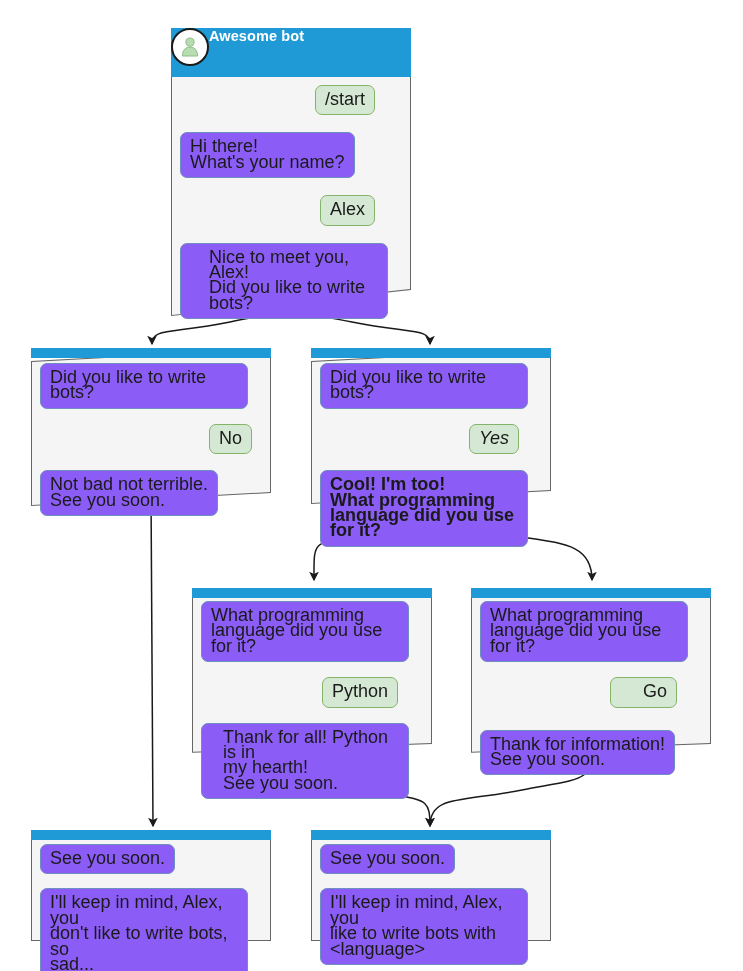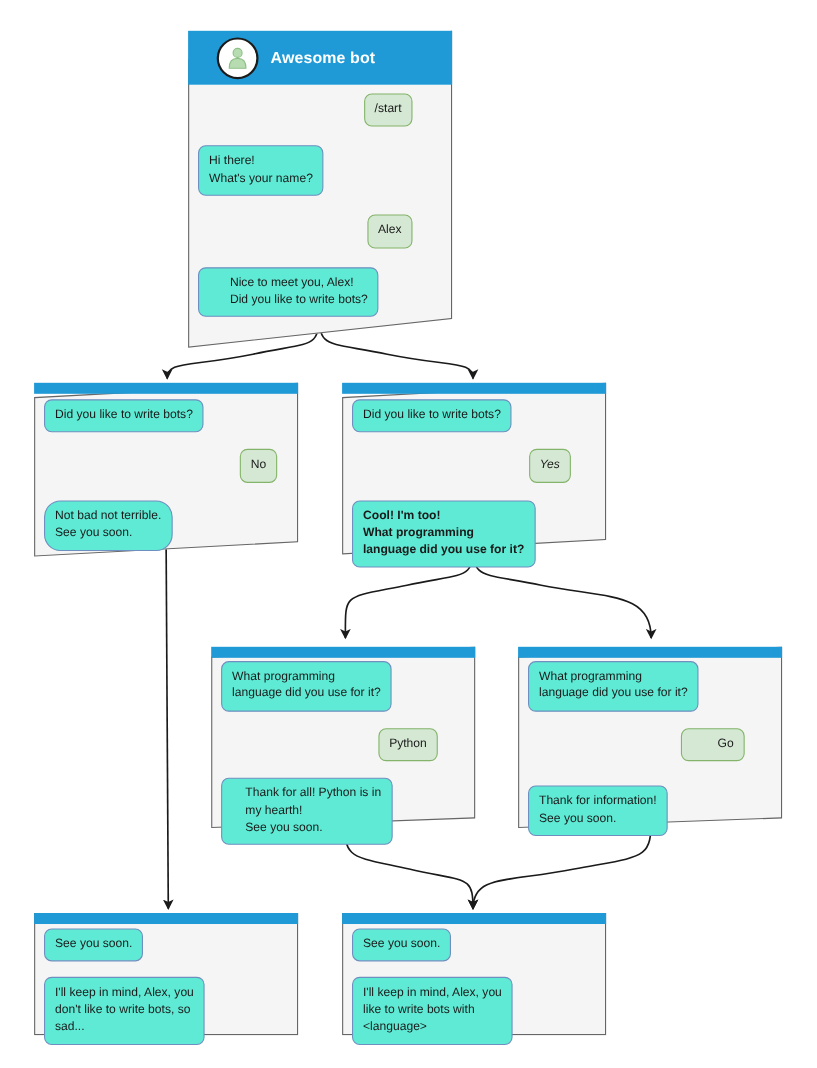--- a/index.html
+++ b/index.html
@@ -59,23 +59,22 @@
     left: 0;
     top: 0;
     width: 100%;
     box-sizing: border-box;
     background: #1f9ad6;
     z-index: 3;
   }
   .card-header.tall {
     height: 49px;
     display: flex;
-    align-items: center;
-    padding-left: 26px;
-    gap: 11px;
+    align-items: flex-start;
+    padding-left: 0;
   }
   .card-header.thin {
     height: 10px;
   }
 
   .avatar {
     width: 38px;
     height: 38px;
     border-radius: 50%;
     background: #ffffff;
@@ -107,30 +106,30 @@
     box-sizing: border-box;
     display: flex;
     flex-direction: column;
   }
 
   .bubble {
     position: relative;
     box-sizing: border-box;
     border-radius: 7px;
     border: 1px solid;
-    font-size: 11px;
+    font-size: 18px;
     line-height: 15.4px;
     color: #1a1a1a;
     padding: 6px 9px 7px 9px;
     white-space: pre-line;
     max-width: 208px;
     width: max-content;
   }
   .bubble.bot {
-    background: #5eead4;
+    background: #8b5cf6;
     border-color: #6f8fc0;
     align-self: flex-start;
   }
   .bubble.user {
     background: #d5e8d4;
     border-color: #84b469;
     align-self: flex-end;
     text-align: left;
   }
 </style>
@@ -181,21 +180,21 @@
 Did you like to write bots?</div>
     </div>
   </div>
 
   <div class="card" style="left:31px; top:348px; width:240px; height:145px;">
     <div class="card-skin skew-b"></div>
     <div class="card-header thin"></div>
     <div class="chat-body" style="padding-top:15px;">
       <div class="bubble bot">Did you like to write bots?</div>
       <div class="bubble user" style="margin-top:15px; margin-right:10px;">No</div>
-      <div class="bubble bot" style="margin-top:16px;border-radius:15px;">Not bad not terrible.
+      <div class="bubble bot" style="margin-top:16px;">Not bad not terrible.
 See you soon.</div>
     </div>
   </div>
 
   <div class="card" style="left:311px; top:348px; width:240px; height:143px;">
     <div class="card-skin skew-b"></div>
     <div class="card-header thin"></div>
     <div class="chat-body" style="padding-top:15px;">
       <div class="bubble bot">Did you like to write bots?</div>
       <div class="bubble user" style="margin-top:15px; margin-right:23px;font-style:italic;">Yes</div>

